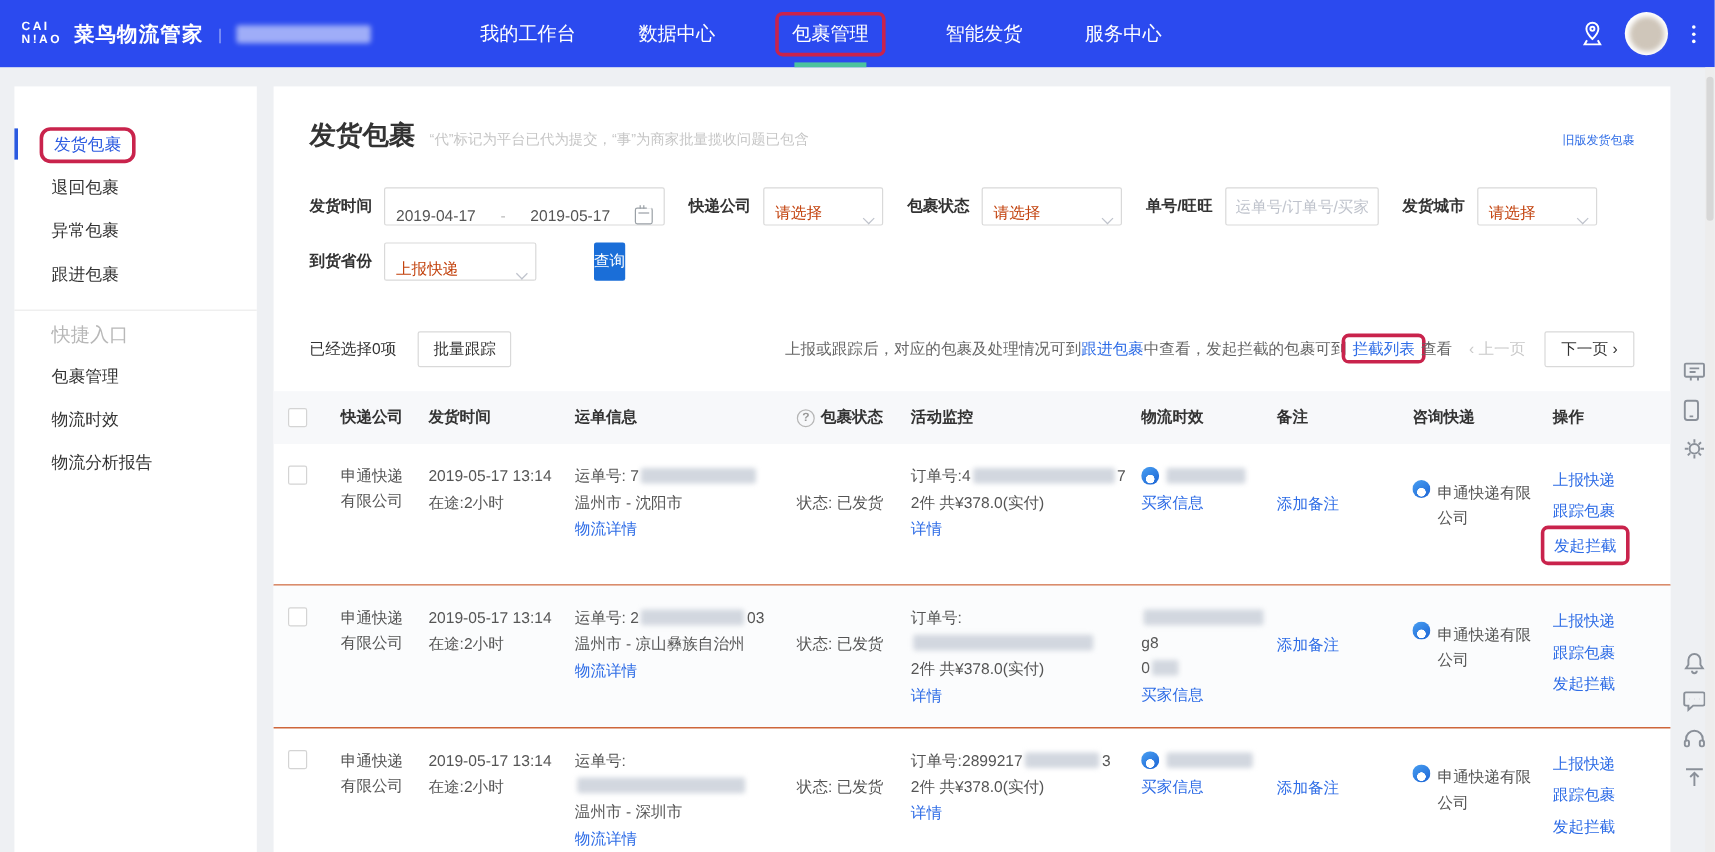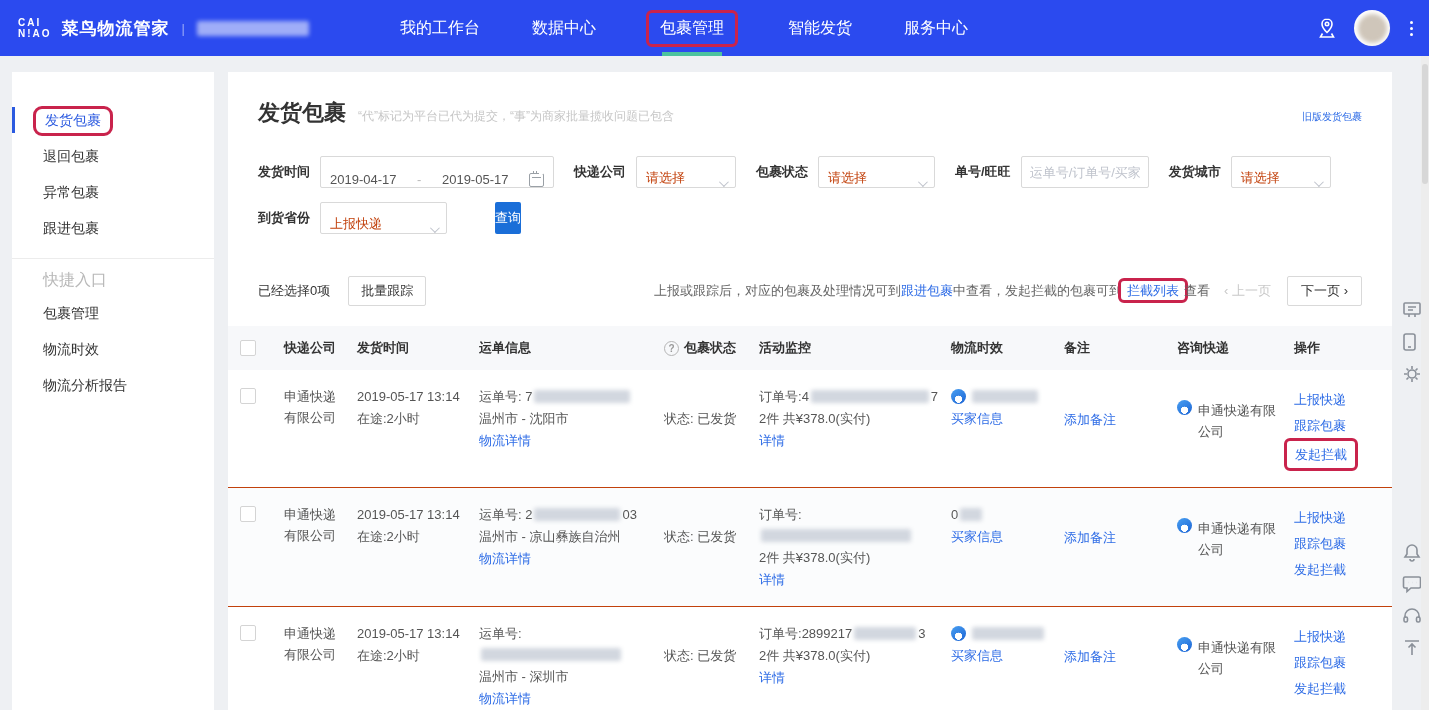--- a/index.html
+++ b/index.html
@@ -313,20 +313,21 @@
       <div class="mt2">温州市 - 凉山彝族自治州</div>
       <a class="link">物流详情</a>
     </div>
     <div class="cell c-status"><span>状态: 已发货</span></div>
     <div class="cell">
       <div><span>订单号:</span><span></span><span class="blur" style="width: 150px;"></span><span></span></div>
       <div class="mt2">2件 共¥378.0(实付)</div>
       <a class="link">详情</a>
     </div>
     <div class="cell c-buyer">
+      <div><span class="blur" style="width: 100px;"></span><span>g8</span></div>
       <div><span>0</span><span class="blur" style="width: 22px;"></span></div>
       <a class="link">买家信息</a>
     </div>
     <div class="cell c-remark"><a class="link">添加备注</a></div>
     <div class="cell c-consult">
             <span class="ww"></span>
             <span class="consult-name">申通快递有限公司</span>
           </div>
     <div class="cell c-ops">
       <a class="link">上报快递</a>

